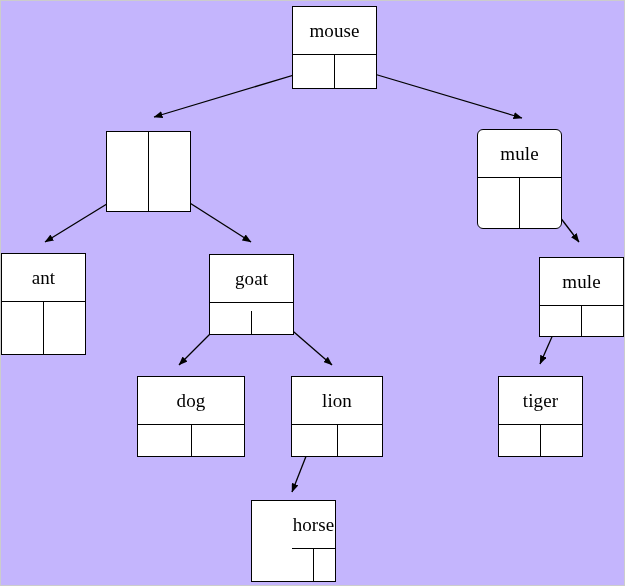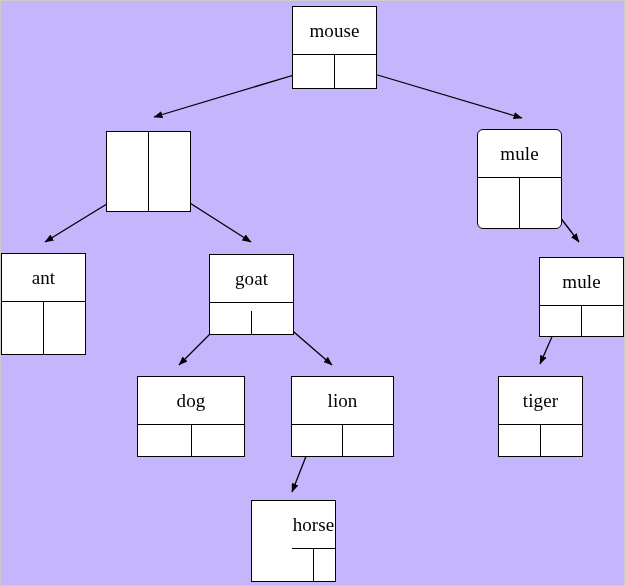--- a/index.html
+++ b/index.html
@@ -125,21 +125,21 @@
           <div class="ptr-cell right"></div>
         </div>
       </div>
       <div class="node" style="left: 136px; top: 375px; width: 108px; height: 81px;">
         <div class="node-label">dog</div>
         <div class="node-ptrs">
           <div class="ptr-cell left"></div>
           <div class="ptr-cell right"></div>
         </div>
       </div>
-      <div class="node" style="left: 290px; top: 375px; width: 103px; height: 81px;">
+      <div class="node" style="left: 290px; top: 375px; width: 92px; height: 81px;">
         <div class="node-label">lion</div>
         <div class="node-ptrs">
           <div class="ptr-cell left"></div>
           <div class="ptr-cell right"></div>
         </div>
       </div>
       <div class="node" style="left: 497px; top: 375px; width: 85px; height: 81px;">
         <div class="node-label">tiger</div>
         <div class="node-ptrs">
           <div class="ptr-cell left"></div>

